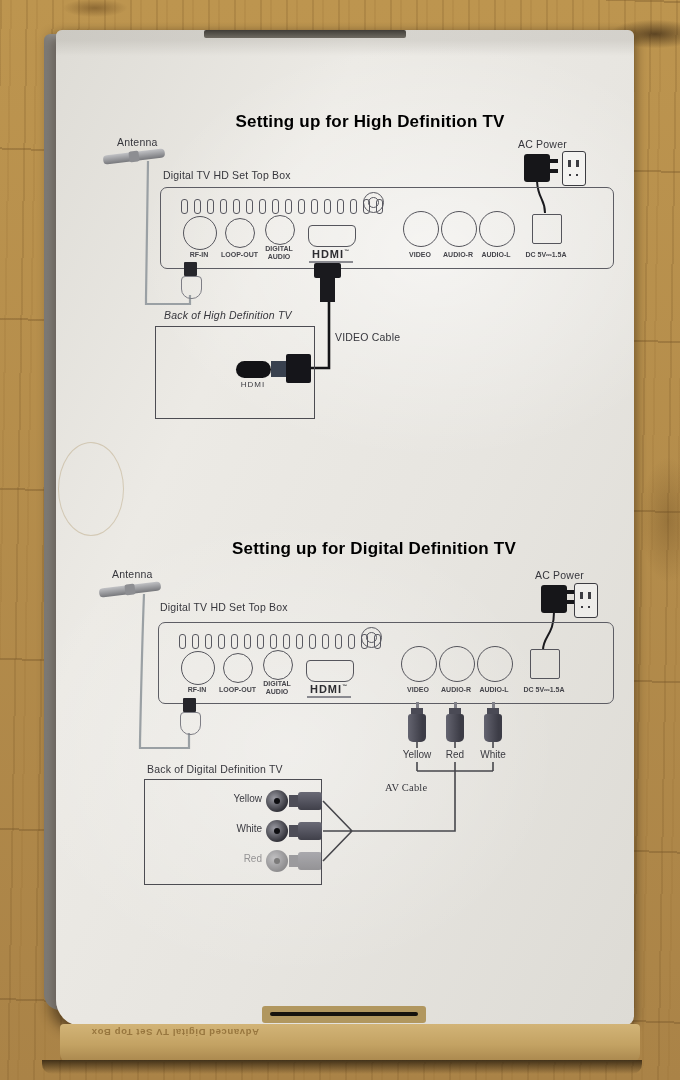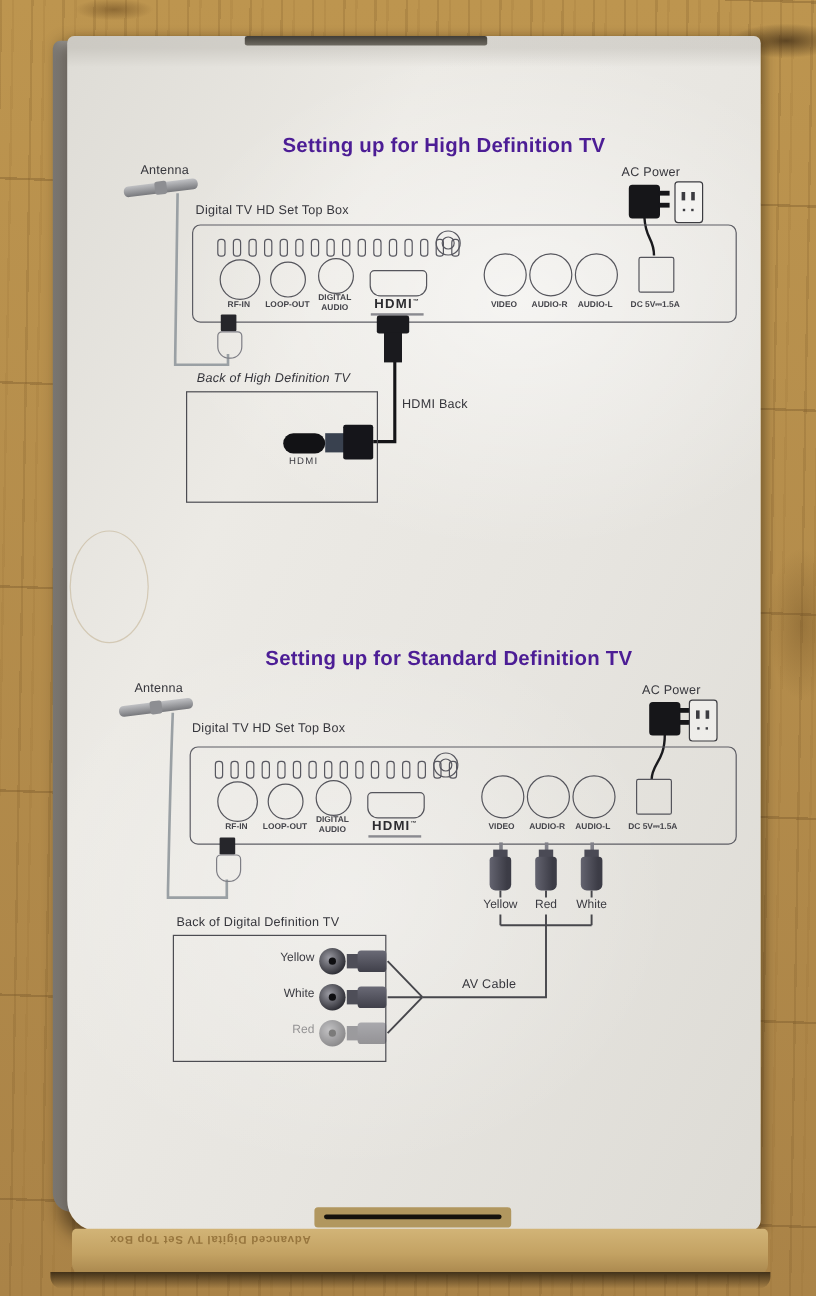--- a/index.html
+++ b/index.html
@@ -36,21 +36,21 @@
   .bottom-slot i{position:absolute;left:8px;top:6px;width:148px;height:4px;background:#15120d;border-radius:2px;display:block;}
   .flap{position:absolute;left:60px;top:1024px;width:580px;height:38px;border-radius:4px 4px 8px 8px;
     background:linear-gradient(180deg,#d2b477 0%,#c3a263 55%,#a9874d 100%);}
   .flap-text{position:absolute;left:10px;top:3px;width:210px;text-align:center;
     transform:rotate(180deg);font-size:9.5px;font-weight:700;letter-spacing:.6px;
     color:#8f6d36;opacity:.85;}
   .floor-shadow{position:absolute;left:42px;top:1060px;width:600px;height:14px;
     background:linear-gradient(180deg, rgba(40,28,12,.8), rgba(40,28,12,0));border-radius:0 0 10px 10px;}
   
   .title{position:absolute;width:540px;text-align:center;font-size:17px;font-weight:700;
-    color:#4c1d95;letter-spacing:.2px;}
+    color:#000000;letter-spacing:.2px;}
   .lbl{position:absolute;font-size:10.5px;color:#36363c;letter-spacing:.2px;}
   .plbl{position:absolute;font-size:10px;color:#3a3a40;text-align:center;}
   
   .ant-bar{position:absolute;width:62px;height:9px;border-radius:4px;transform:rotate(-7deg);
     background:linear-gradient(180deg,#c0c1c4,#77787c);}
   .ant-bar::after{content:"";position:absolute;left:26px;top:-1px;width:10px;height:11px;background:#8d8e92;border-radius:2px;}
   .adapter{position:absolute;width:26px;height:28px;background:#161619;border-radius:3px;}
   .adapter i{position:absolute;width:9px;height:4px;background:#161619;display:block;}
   .outlet{position:absolute;width:22px;height:33px;border:1.5px solid #3c3c41;border-radius:3px;background:rgba(255,255,255,.4);}
   .outlet i{position:absolute;background:#3c3c41;display:block;}
@@ -187,23 +187,23 @@
 
 <div class="hplugA" style="left:314px;top:263px;"></div>
 <div class="hplugB" style="left:320px;top:277px;"></div>
 
 <div class="lbl" style="left:164px;top:309px;font-style:italic;">Back of High Definition TV</div>
 <div class="tvrect" style="left:155px;top:326px;width:158px;height:91px;"></div>
 <div class="tv-hdmi"></div>
 <div class="plbl" style="left:233px;top:380px;width:40px;font-size:8px;letter-spacing:1px;">HDMI</div>
 <div class="ra-tip"></div>
 <div class="ra-body"></div>
-<div class="lbl" style="left:335px;top:331px;">HDMI Back</div>
-
-<div class="title" style="left:104px;top:539px;">Setting up for Standard Definition TV</div>
+<div class="lbl" style="left:335px;top:331px;">VIDEO Cable</div>
+
+<div class="title" style="left:104px;top:539px;">Setting up for Digital Definition TV</div>
 
 <div class="lbl" style="left:112px;top:568px;">Antenna</div>
 <div class="ant-bar" style="left:99px;top:585px;"></div>
 
 <div class="lbl" style="left:535px;top:569px;">AC Power</div>
 <div class="adapter" style="left:541px;top:585px;">
   <i style="left:25px;top:5px;"></i>
   <i style="left:25px;top:15px;"></i>
 </div>
 <div class="outlet" style="left:574px;top:583px;">
@@ -298,13 +298,13 @@
 </div>
 <div class="jack-row faded" style="top:849px;">
   <span class="jlbl">Red</span>
   <span class="jcirc">
       <i></i>
     </span>
   <span class="jcollar"></span>
   <span class="jbarrel"></span>
 </div>
 
-<div class="lbl" style="left:385px;top:814px;">AV Cable</div>
+<div class="lbl" style="left:385px;top:782px;font-family:Liberation Serif, serif;">AV Cable</div>
 
 </body></html>

